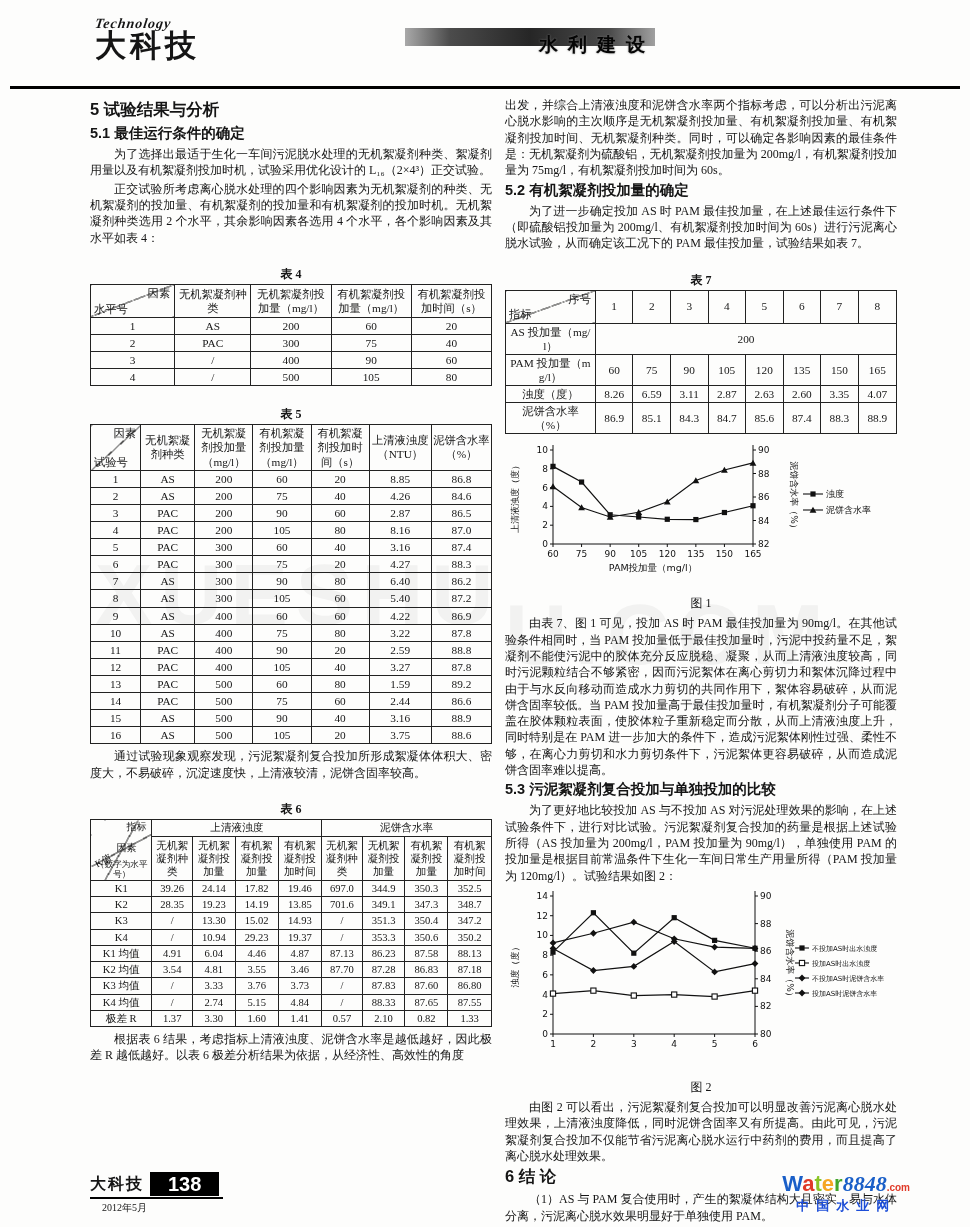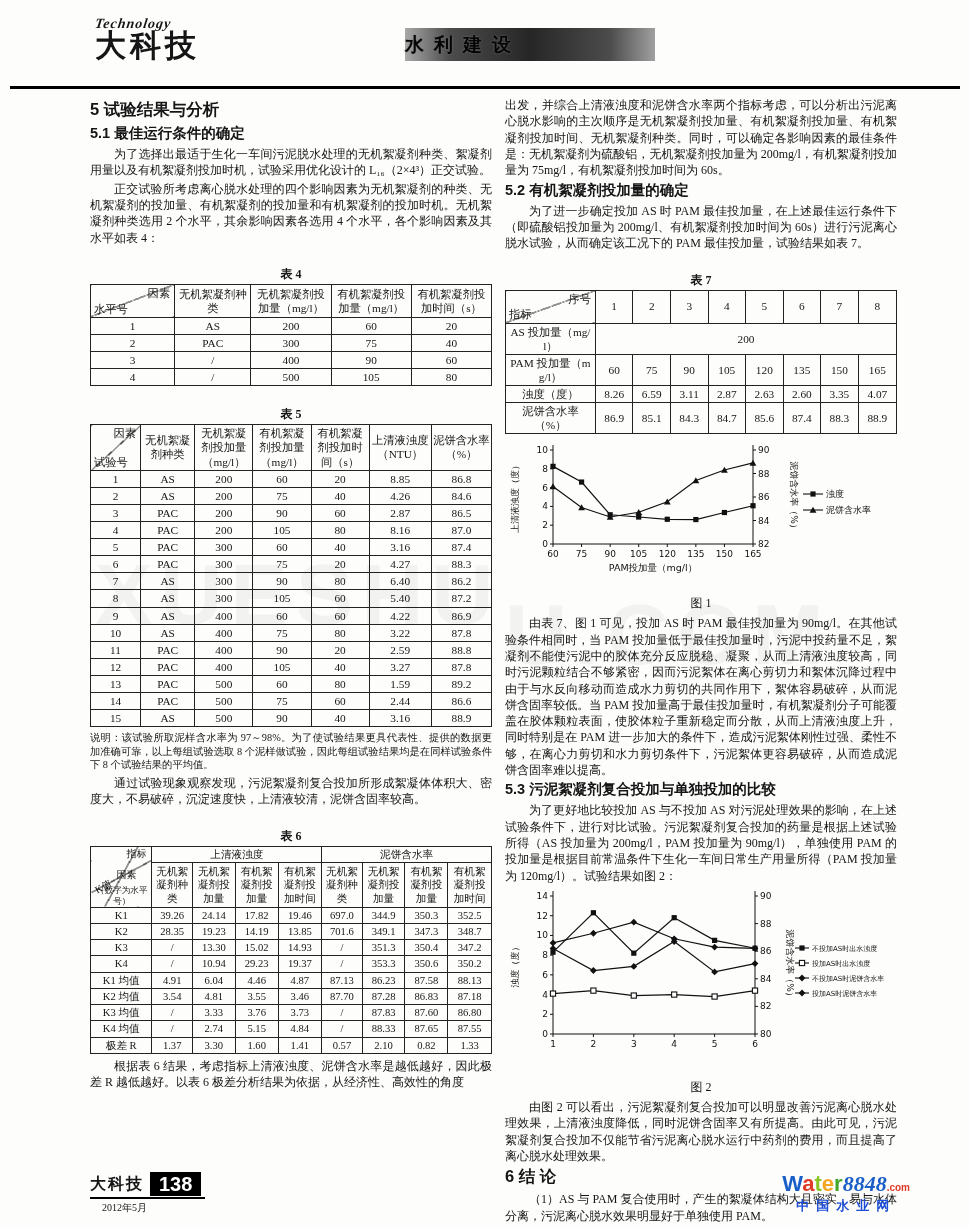--- a/index.html
+++ b/index.html
@@ -3,24 +3,24 @@
 <meta charset="utf-8">
 <style>
   html,body{margin:0;padding:0;background:#e8e8e8;}
   .page{position:relative;width:970px;height:1227px;margin:0 auto;background:#fdfdfc;overflow:hidden;
         font-family:"Liberation Serif","DejaVu Serif",serif;color:#151515;}
   
   .header{position:relative;height:86px;border-bottom:3px solid #000;margin:0 10px 0 10px;}
   .logo{position:absolute;left:85px;top:16px;}
   .logo-script{font-style:italic;font-size:14px;font-weight:bold;transform:skewX(-8deg);letter-spacing:1px;}
   .logo-main{font-family:"Liberation Sans",sans-serif;font-size:31px;font-weight:900;letter-spacing:4px;line-height:1;margin-top:-2px;}
-  .banner{position:absolute;left:395px;top:28px;width:250px;height:33px;
+  .banner{position:absolute;left:395px;top:28px;width:250px;height:18px;
           background:linear-gradient(90deg,#a9a9a9,#4c4c4c 18%,#262626 50%,#4c4c4c 82%,#a0a0a0);
           color:#050505;font-family:"Liberation Sans",sans-serif;font-weight:900;font-size:19px;
-          letter-spacing:10px;text-align:left;line-height:33px;text-shadow:0 0 2px #777;}
+          letter-spacing:10px;text-align:right;line-height:33px;text-shadow:0 0 2px #777;}
   
   .content{display:flex;gap:13px;padding:8px 70px 0 90px;position:relative;z-index:1;}
   .col{width:402px;}
   .col.right{width:392px;}
   .col p{margin:0 0 2px 0;font-size:12px;line-height:1.36;text-align:justify;text-indent:2em;}
   .col p.noindent{text-indent:0;}
   h1.sec{font-family:"Liberation Sans",sans-serif;font-size:16.5px;font-weight:bold;margin:2px 0 3px;}
   h2.sub{font-family:"Liberation Sans",sans-serif;font-size:14.5px;font-weight:bold;margin:2px 0 3px;}
   
   .tblwrap{margin:2px 0 4px;}
@@ -49,21 +49,21 @@
   .wm{position:absolute;font:bold 86px "Liberation Sans",sans-serif;color:rgba(110,110,110,0.08);
       letter-spacing:8px;pointer-events:none;z-index:0;}
   .wm.l{top:545px;left:95px;}
   .wm.r{top:585px;left:505px;}
   
   .footer{position:absolute;left:90px;right:60px;bottom:12px;display:flex;
           justify-content:space-between;align-items:flex-end;z-index:2;}
   .f-top{display:inline-flex;align-items:center;border-bottom:2px solid #000;padding:0 4px 1px 0;}
   .f-journal{font-family:"Liberation Sans",sans-serif;font-weight:bold;font-size:16px;letter-spacing:2px;}
   .f-page{background:#000;color:#fff;font-family:"Liberation Sans",sans-serif;font-weight:bold;
-          font-size:20px;line-height:1.1;padding:1px 9px;margin-left:6px;}
+          font-size:20px;line-height:1.1;padding:1px 18px;margin-left:6px;}
   .f-date{font-size:10px;margin:2px 0 0 12px;}
   .f-right{text-align:center;}
   .site-line1{font-family:"Liberation Sans",sans-serif;font-weight:bold;font-size:22px;line-height:1;}
   .site-num{font-style:italic;font-family:"Liberation Serif",serif;}
   .site-dot{font-size:10px;vertical-align:baseline;}
   .site-cn{font-family:"Liberation Sans",sans-serif;font-weight:bold;font-size:13px;
            letter-spacing:7px;margin-top:2px;}
 </style>
 </head>
 <body>
@@ -297,24 +297,32 @@
               </tr>
               <tr>
                 <td>15</td>
                 <td>AS</td>
                 <td>500</td>
                 <td>90</td>
                 <td>40</td>
                 <td>3.16</td>
                 <td>88.9</td>
               </tr>
+              <tr>
+                <td>16</td>
+                <td>AS</td>
+                <td>500</td>
+                <td>105</td>
+                <td>20</td>
+                <td>3.75</td>
+                <td>88.6</td>
+              </tr>
             </tbody>
           </table>
         </div>
-      <div class="note">说明：该试验所取泥样含水率为 97～98%。为了使试验结果更具代表性、提供的数据更加准确可靠，以上每组试验选取 8 个泥样做试验，因此每组试验结果均是在同样试验条件下 8 个试验结果的平均值。</div>
       <p>通过试验现象观察发现，污泥絮凝剂复合投加所形成絮凝体体积大、密度大，不易破碎，沉淀速度快，上清液较清，泥饼含固率较高。</p>
       <div class="tblwrap">
           <div class="tbl-title">表 6</div>
           <table class="ptable t6">
             <colgroup>
               <col style="width: 15.5%;">
               <col style="width: 10.2%;">
               <col style="width: 10.8%;">
               <col style="width: 10.8%;">
               <col style="width: 11%;">

